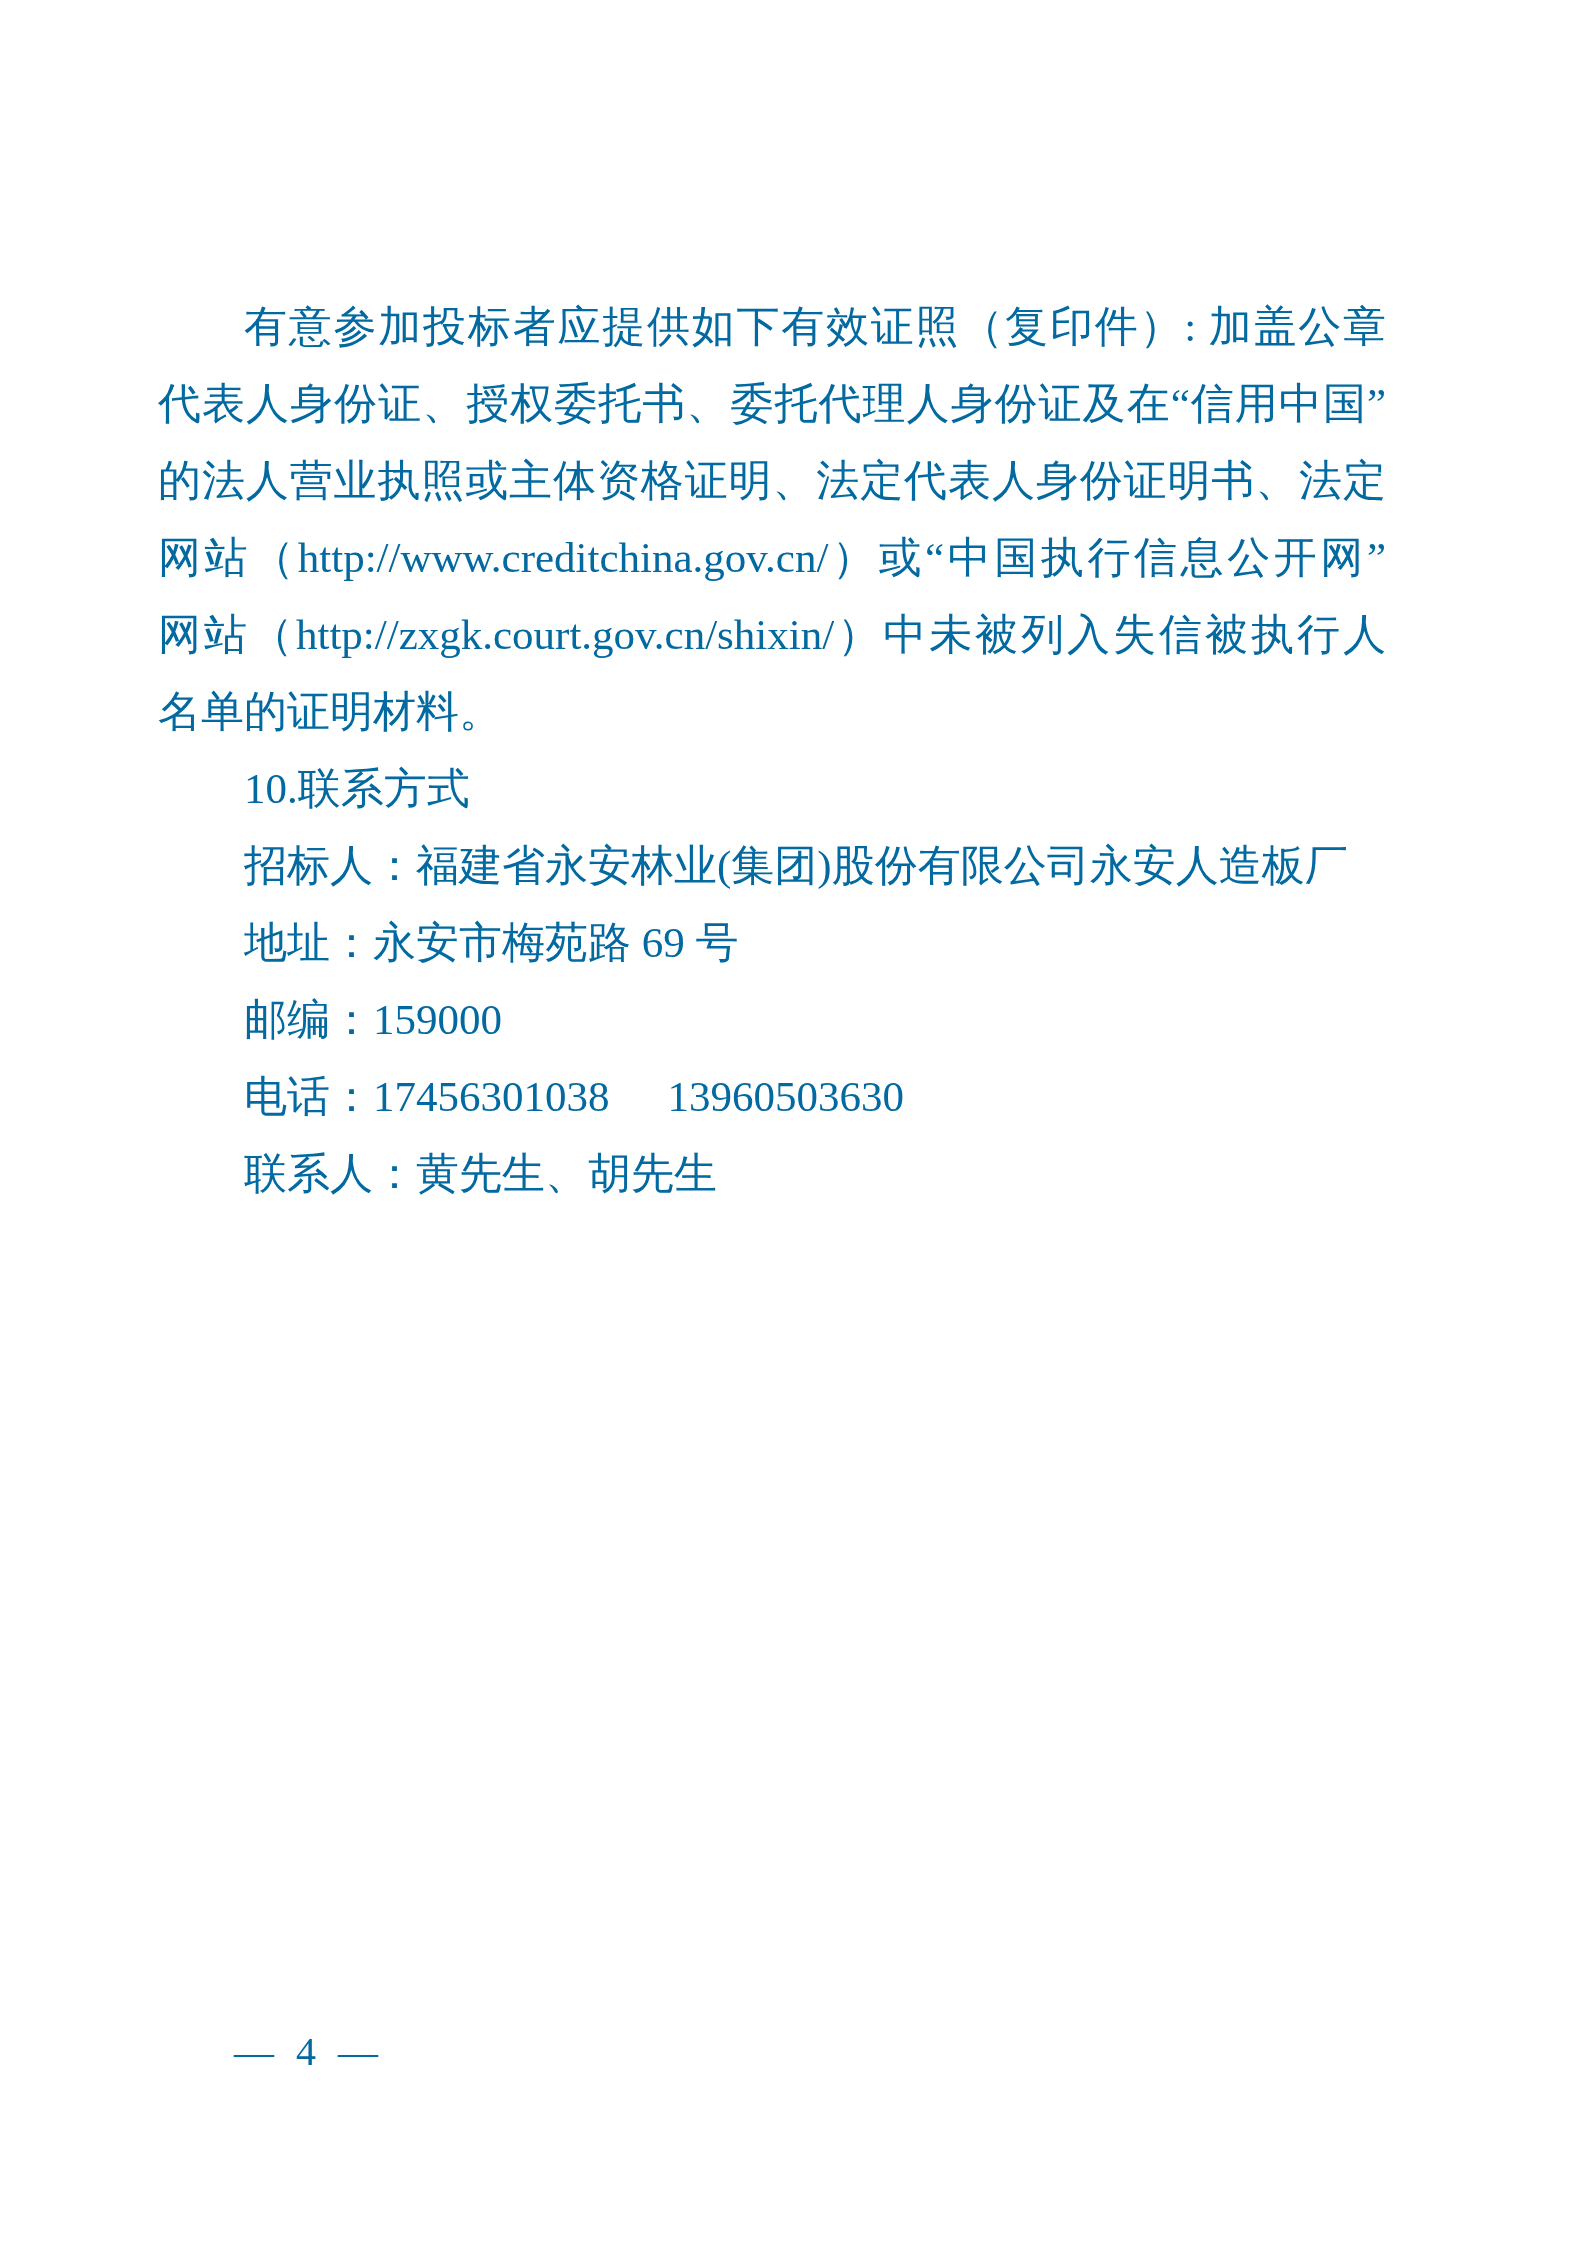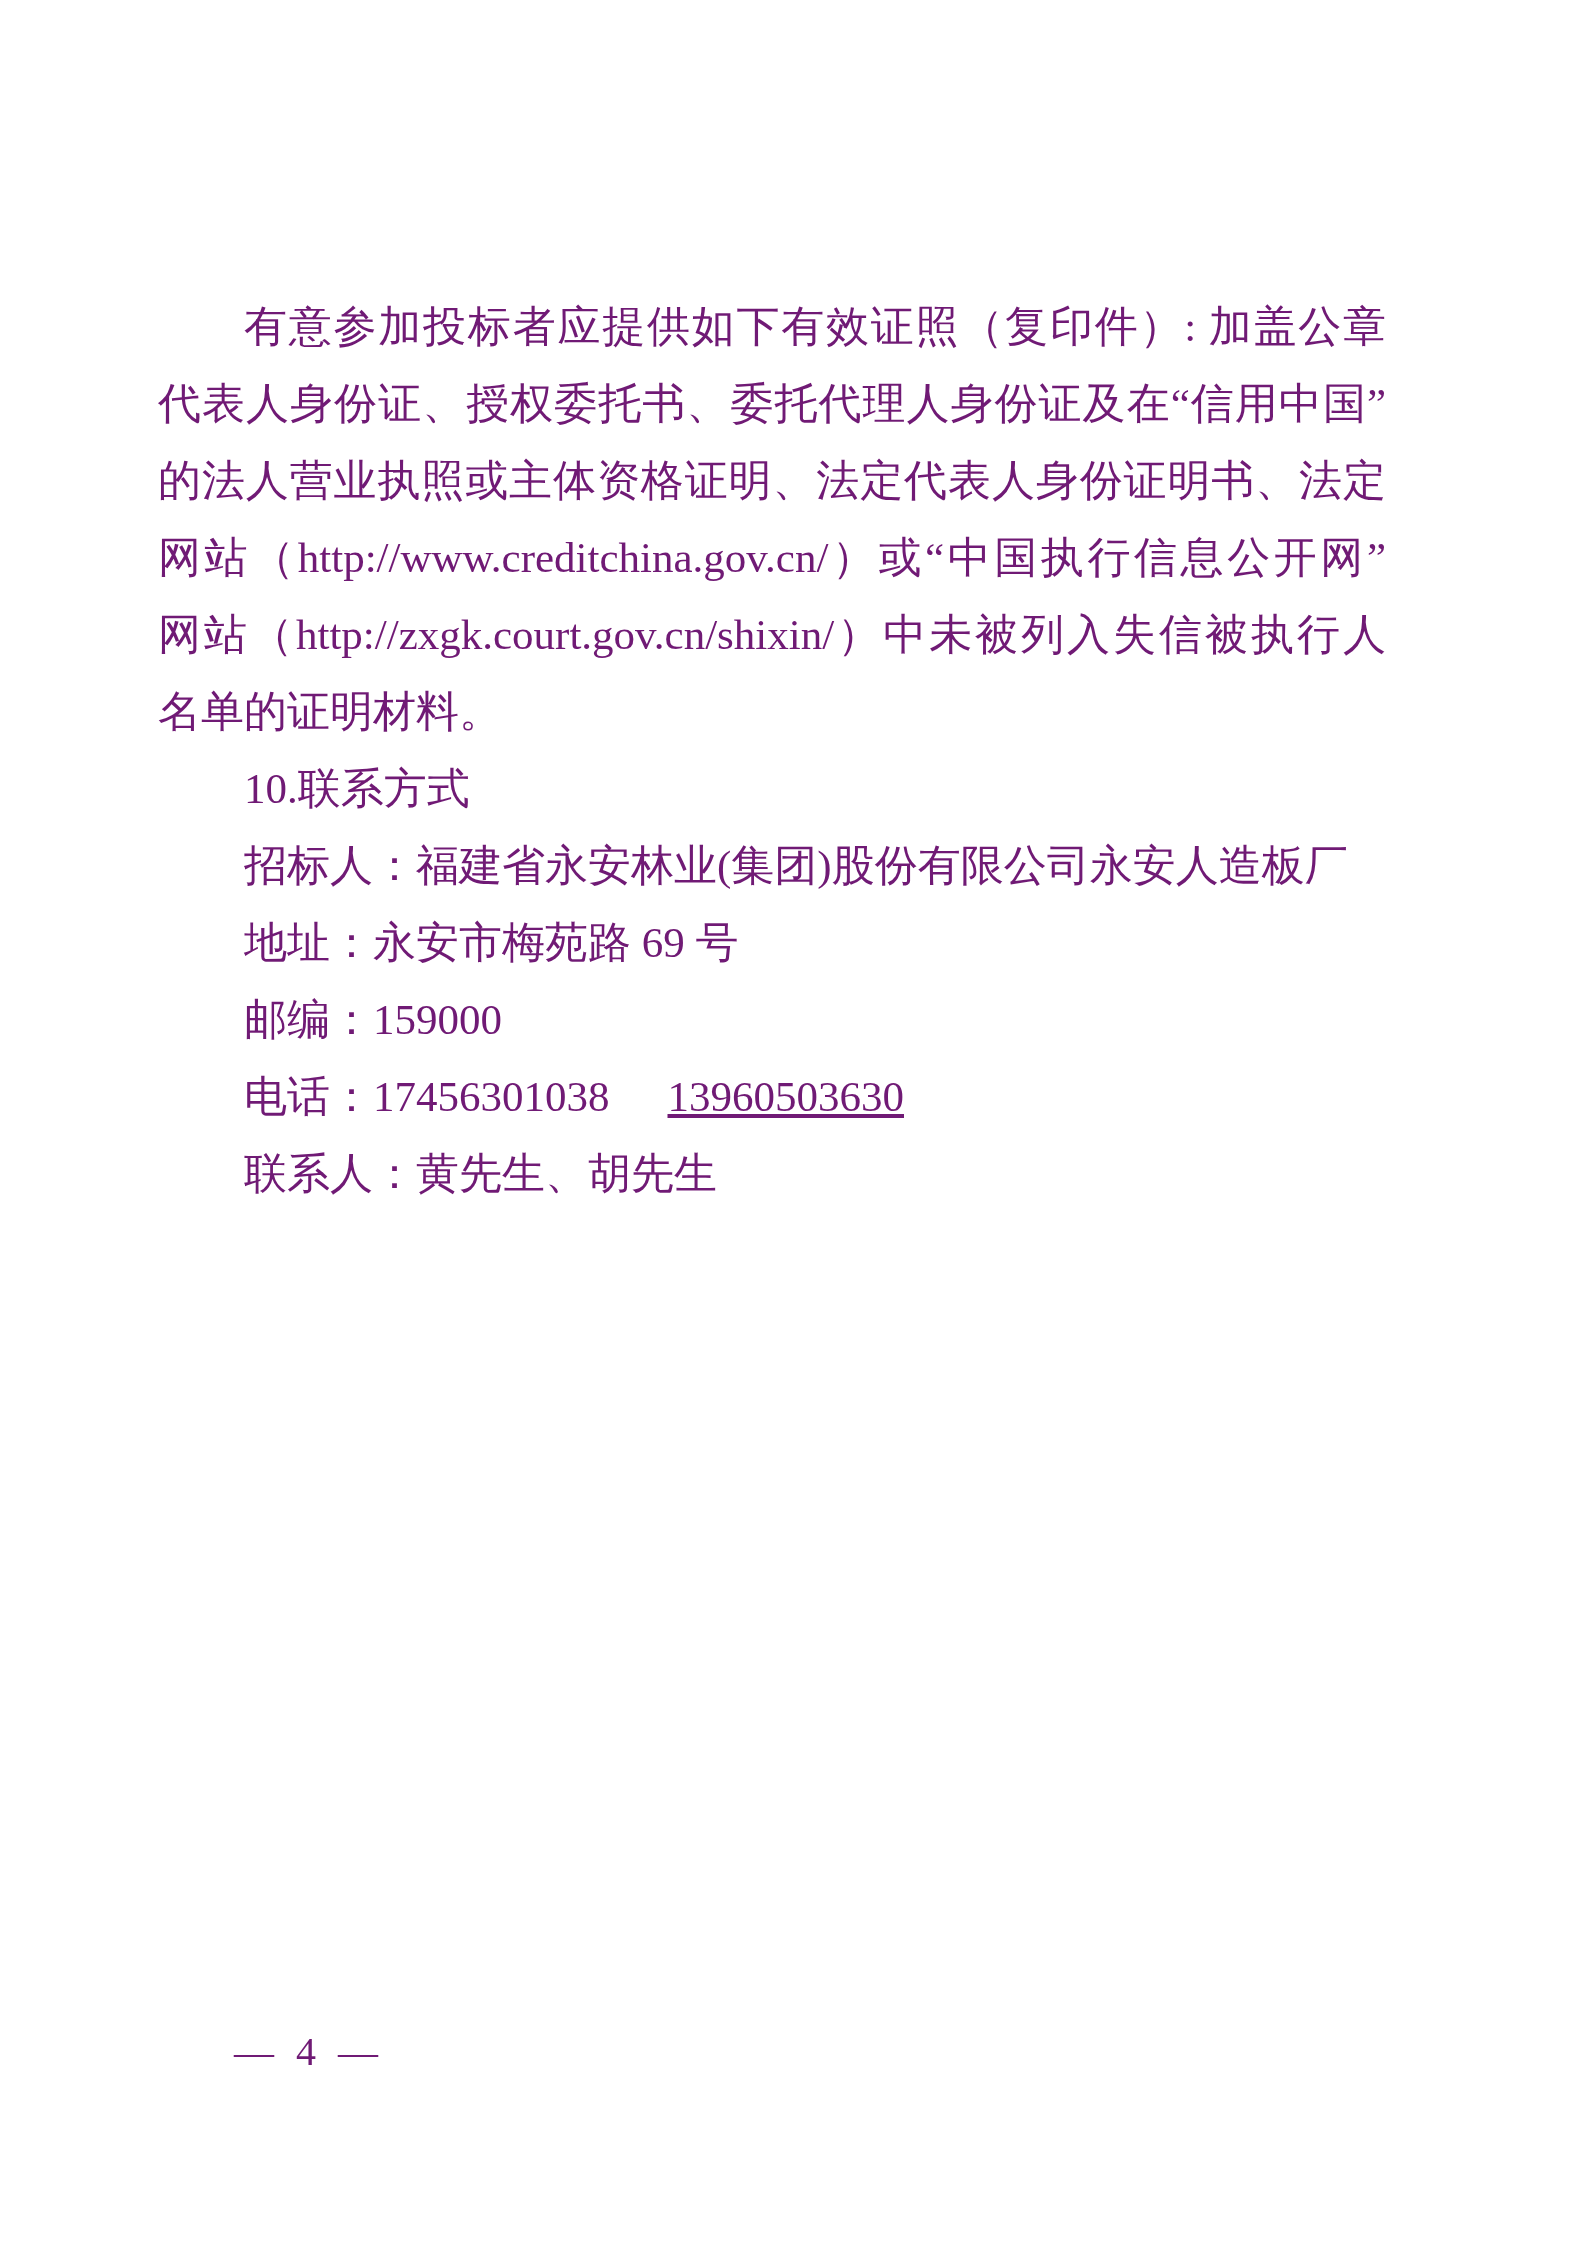--- a/index.html
+++ b/index.html
@@ -6,21 +6,21 @@
     margin: 0;
     padding: 0;
     background: #ffffff;
   }
   .page {
     position: relative;
     width: 1403px;
     height: 2245px;
     background: #ffffff;
     font-family: "Liberation Serif", "DejaVu Serif", serif;
-    color: #701a75;
+    color: #0369a1;
     overflow: hidden;
   }
   .content {
     position: absolute;
     left: 158px;
     top: 288px;
     width: 1228px;
     font-size: 43px;
     line-height: 77px;
   }
@@ -42,21 +42,20 @@
     font-weight: normal;
   }
   .contact-line {
     margin-left: 86px;
     white-space: nowrap;
   }
   .contact-label {
   }
   .phone-second {
     margin-left: 58px;
-    text-decoration: underline;
   }
   .footer-pagenum {
     position: absolute;
     left: 234px;
     top: 2022px;
     font-size: 40px;
     letter-spacing: 6px;
     line-height: 60px;
   }
 </style>

